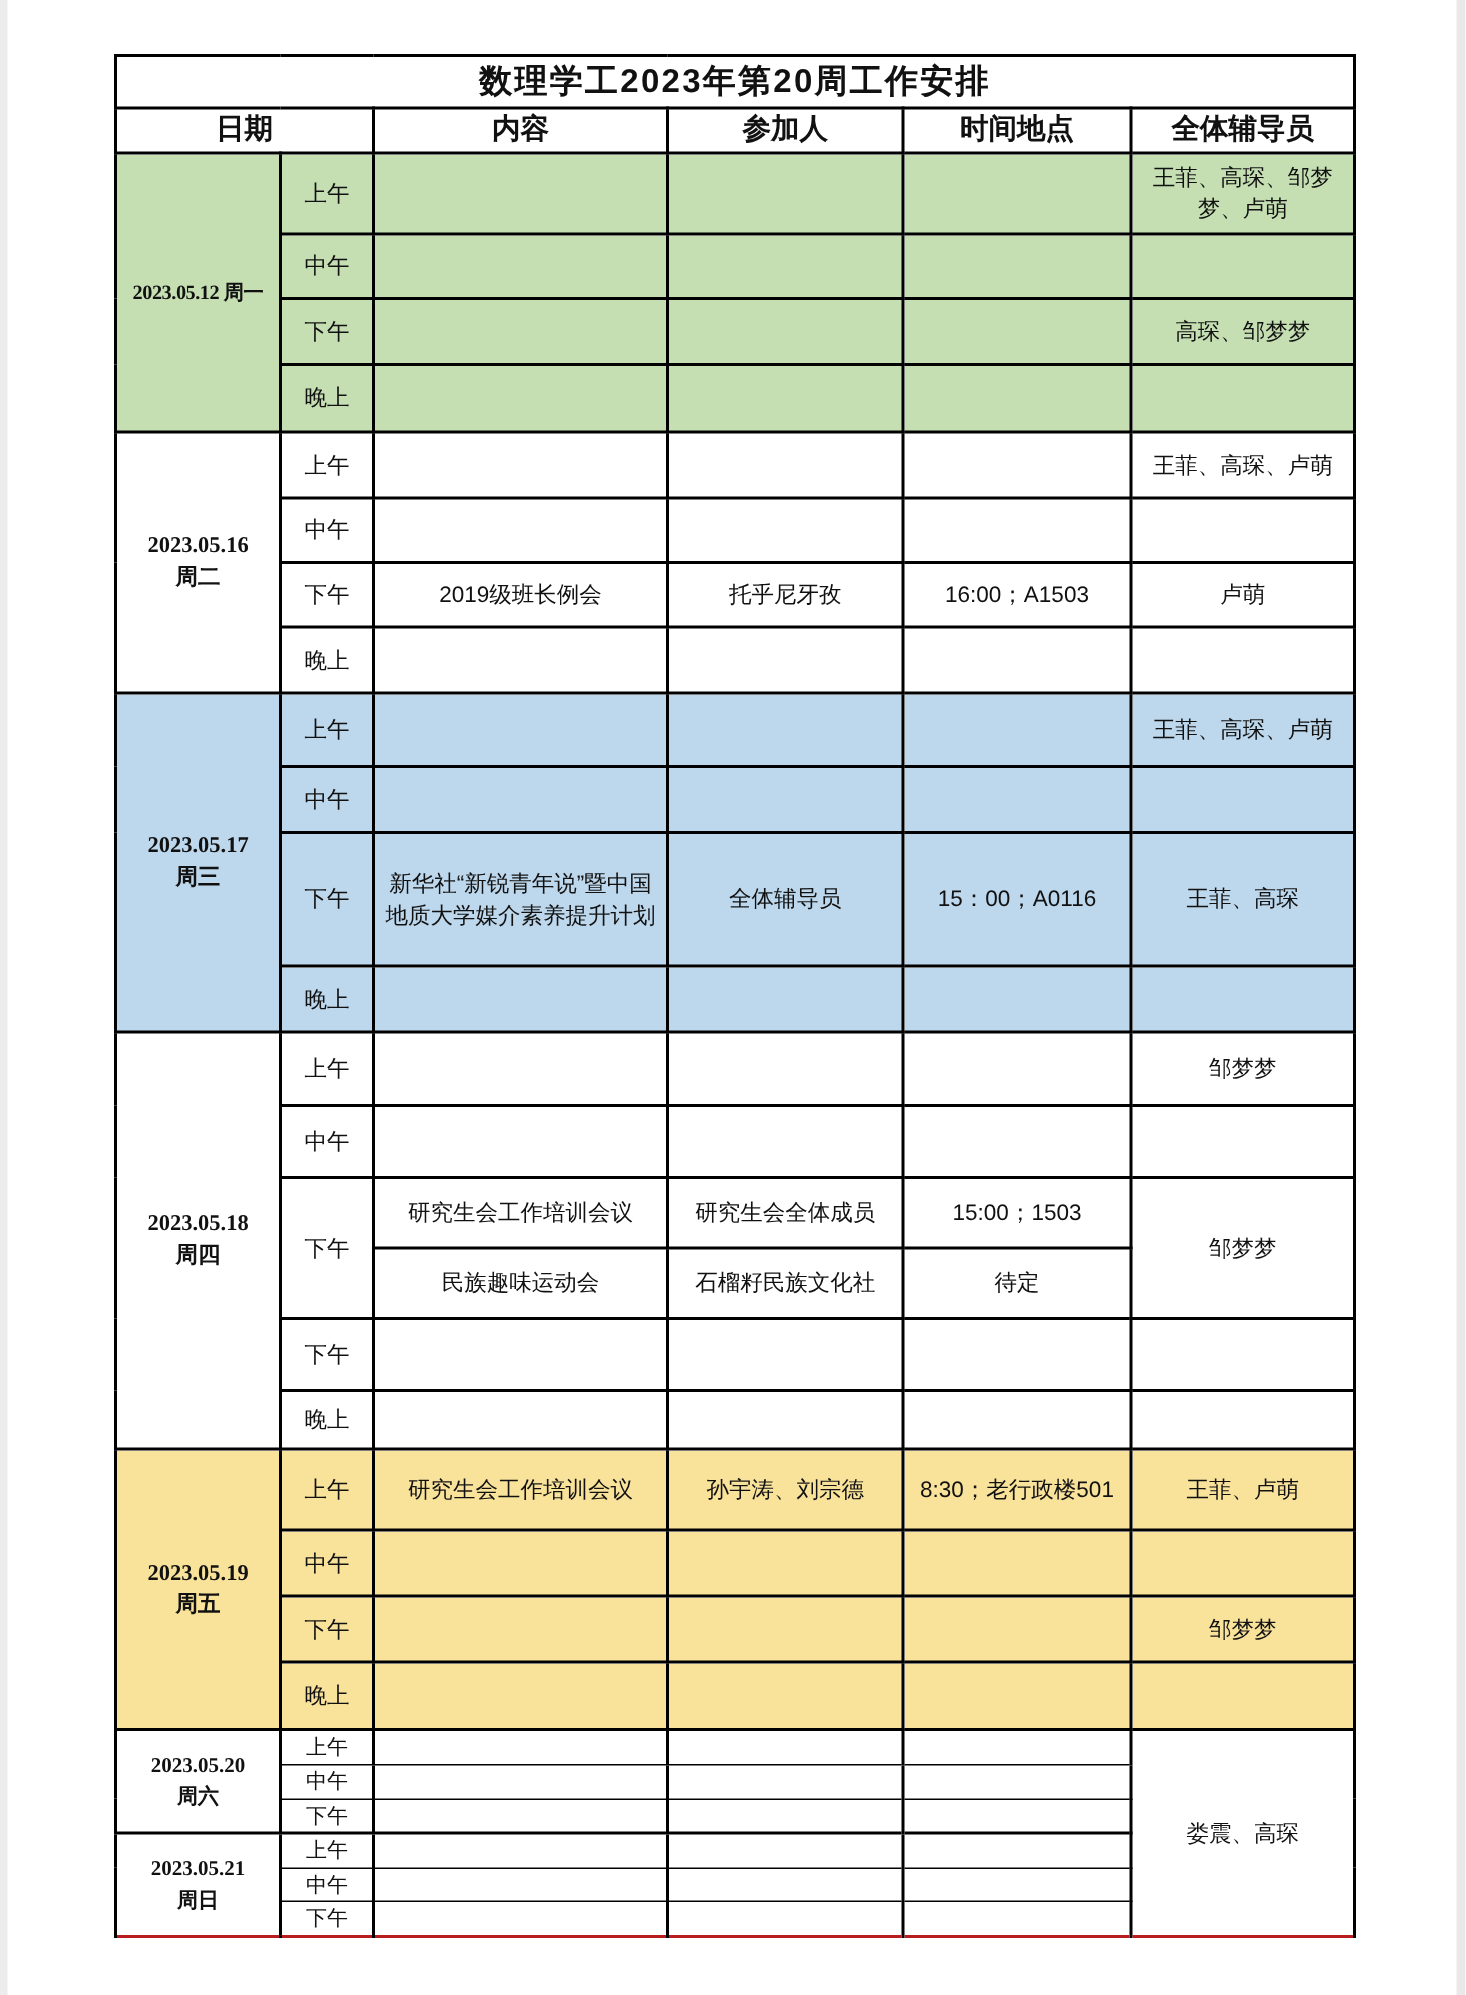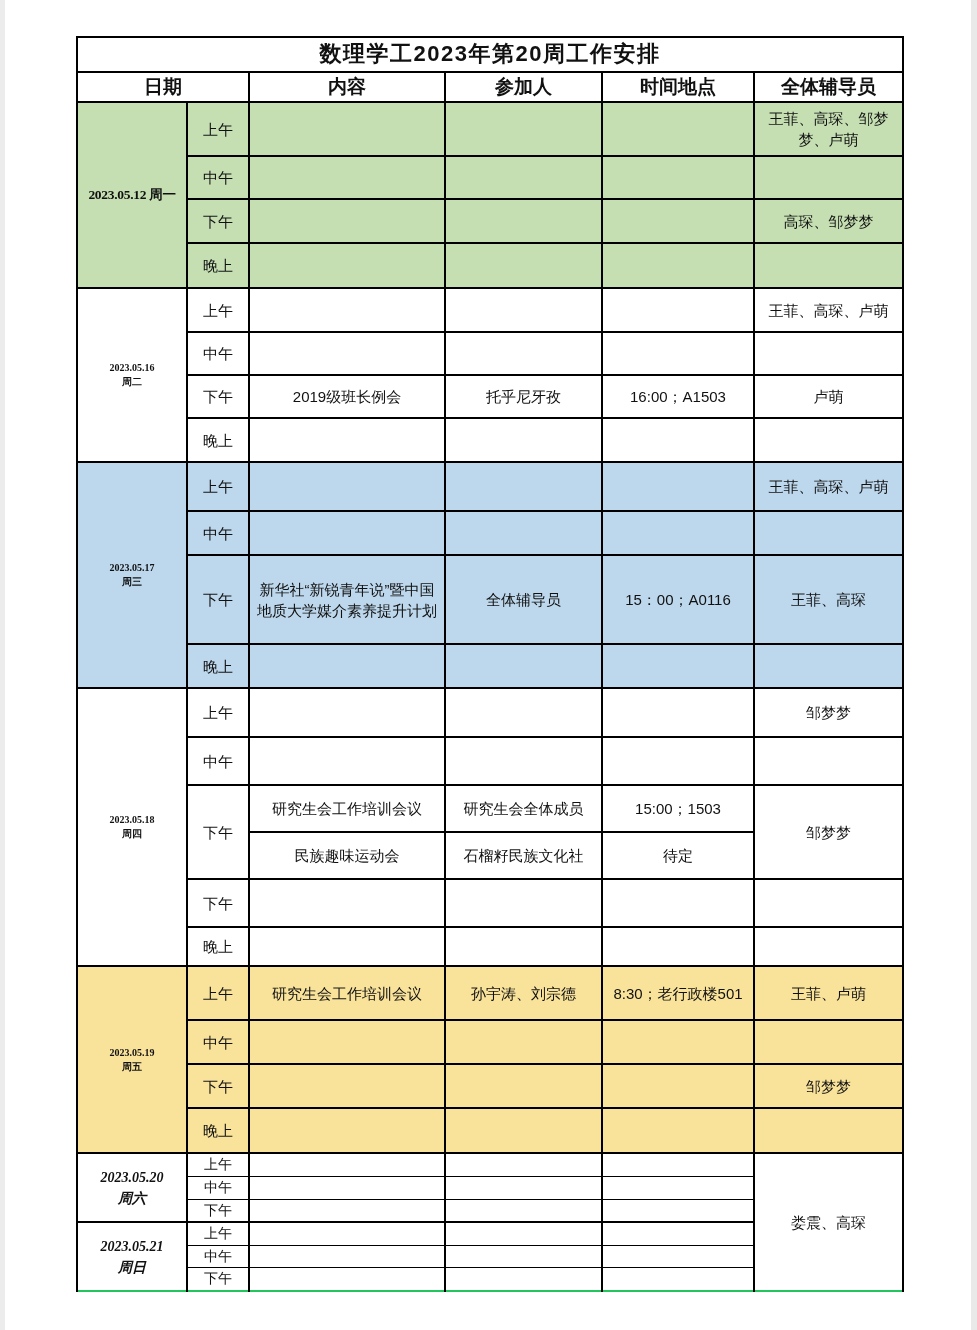--- a/index.html
+++ b/index.html
@@ -8,55 +8,55 @@
   
   .edge { position: absolute; top: 0; height: 1330px; background: #ececec; }
   .edge-left { left: 0; width: 5px; }
   .edge-right { right: 0; width: 6px; background: #e9e9e9; }
 
   table.schedule {
     border-collapse: collapse;
     table-layout: fixed;
     width: 826px;
     margin: 36px 0 0 76px;
-    border: 2px solid #22c55e;
+    border: 2px solid #b91c1c;
   }
   td, th {
     border: 2px solid #000;
     text-align: center;
     vertical-align: middle;
     padding: 1px 3px;
     font-size: 15px;
     color: #111;
     line-height: 1.4;
     overflow: hidden;
     background: transparent;
     font-weight: normal;
   }
   .title-cell { font-size: 22px; font-weight: bold; letter-spacing: 1.5px; height: 34px; }
   .colhead { font-weight: bold; font-size: 19px; }
   .date-cell {
     font-family: "Liberation Serif", serif;
     font-weight: bold;
     white-space: pre-line;
-    font-size: 10px;
+    font-size: 15px;
   }
   .oneline { white-space: nowrap; font-size: 13.5px; letter-spacing: -0.3px; }
   .period-cell { font-size: 15px; }
 
   
   .rh24 { height: 24px; } .rh34 { height: 34px; }
   .rh39 { height: 39px; } .rh43 { height: 43px; } .rh44 { height: 44px; }
   .rh45 { height: 45px; } .rh47 { height: 47px; } .rh48 { height: 48px; }
   .rh49 { height: 49px; } .rh54 { height: 54px; } .rh89 { height: 89px; }
   .rh21 { height: 21px; }
 
   
   tbody.wk td { border-width: 1px 2px; font-size: 14px; }
-  tbody.wk td.date-cell { font-size: 14px; line-height: 1.5; font-style: italic; }
+  tbody.wk td.date-cell { font-size: 14px; line-height: 1.5; }
   tbody.wk tr.day-split td { border-top-width: 2px; }
   tbody.wk td.duty-cell { font-size: 15px; }
 </style>
 </head>
 <body>
 
 <div class="edge edge-left"></div>
 <div class="edge edge-right"></div>
 
 <table class="schedule">

